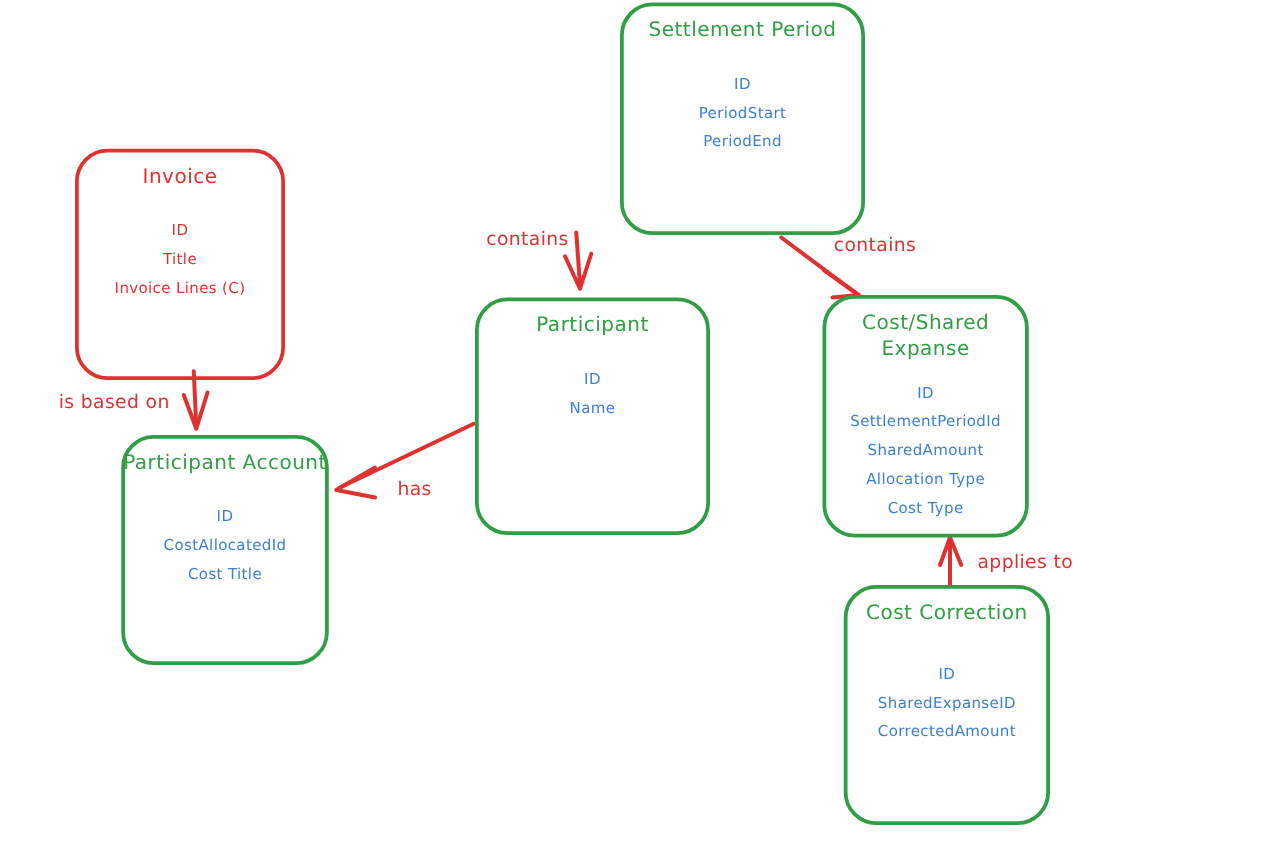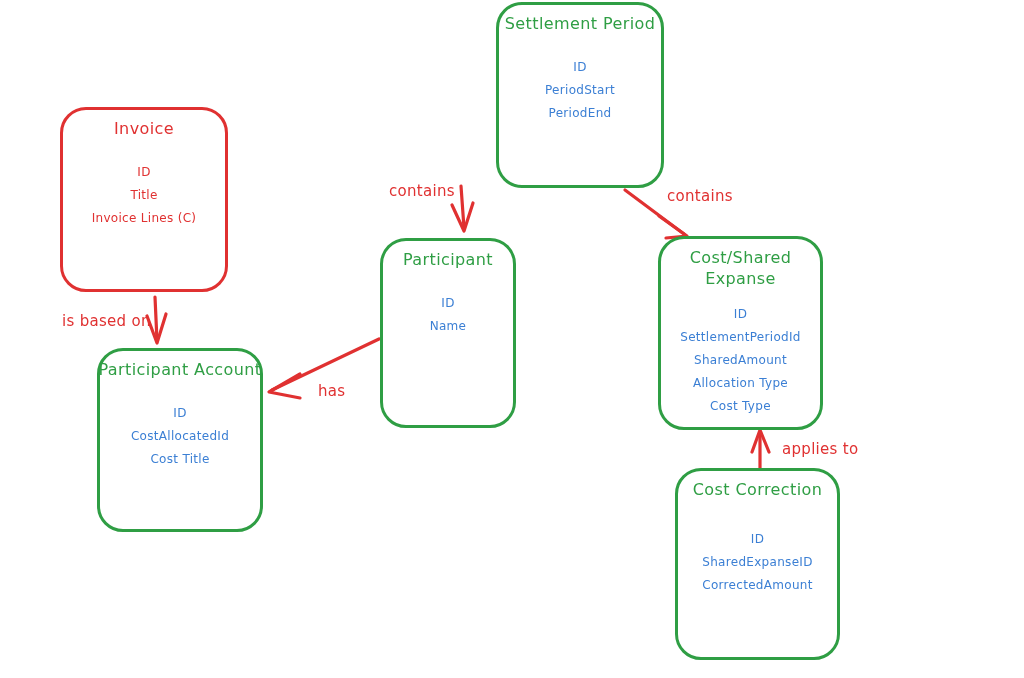--- a/index.html
+++ b/index.html
@@ -23,20 +23,21 @@
     border-radius: 26px;
     background: transparent;
     text-align: center;
     padding-top: 8px;
   }
   .entity.green {
     border-color: #2f9e44;
   }
   .entity.red {
     border-color: #e03131;
+    margin-top: 12px;
   }
   .entity-title {
     font-size: 16px;
     line-height: 21px;
     letter-spacing: 0.4px;
     white-space: nowrap;
   }
   .entity-title.green { color: #2f9e44; }
   .entity-title.red   { color: #e03131; }
   .entity-fields {
@@ -98,21 +99,21 @@
       <path class="arrow-path" d="M 379 339 L 272 390"></path>
       <path class="arrow-path" d="M 300 374 L 269 392 L 300 398"></path>
     </g>
 
     <g>
       <path class="arrow-path" d="M 760 468 L 760 432"></path>
       <path class="arrow-path" d="M 752 452 L 760 430 L 769 452"></path>
     </g>
   </svg>
 
-  <div class="entity green" style="left:496px; top:2px; width:168px; height:186px;">
+  <div class="entity green" style="left:496px; top:2px; width:196px; height:186px;">
     <div class="entity-title green">
       <span class="title-line">Settlement Period</span>
     </div>
     <div class="entity-fields blue">
       <div class="field">ID</div>
       <div class="field">PeriodStart</div>
       <div class="field">PeriodEnd</div>
     </div>
   </div>
 
@@ -120,21 +121,21 @@
     <div class="entity-title red">
       <span class="title-line">Invoice</span>
     </div>
     <div class="entity-fields red">
       <div class="field">ID</div>
       <div class="field">Title</div>
       <div class="field">Invoice Lines (C)</div>
     </div>
   </div>
 
-  <div class="entity green" style="left:380px; top:238px; width:136px; height:190px;">
+  <div class="entity green" style="left:380px; top:238px; width:188px; height:190px;">
     <div class="entity-title green">
       <span class="title-line">Participant</span>
     </div>
     <div class="entity-fields blue">
       <div class="field">ID</div>
       <div class="field">Name</div>
     </div>
   </div>
 
   <div class="entity green" style="left:658px; top:236px; width:165px; height:194px;">
@@ -170,19 +171,19 @@
       <div class="field">ID</div>
       <div class="field">SharedExpanseID</div>
       <div class="field">CorrectedAmount</div>
     </div>
   </div>
 
   <div class="edge-label" style="left:389px; top:182px;">contains</div>
 
   <div class="edge-label" style="left:667px; top:187px;">contains</div>
 
-  <div class="edge-label" style="left:62px; top:312px;">is based on</div>
+  <div class="edge-label" style="left:47px; top:312px;">is based on</div>
 
   <div class="edge-label" style="left:318px; top:382px;">has</div>
 
   <div class="edge-label" style="left:782px; top:440px;">applies to</div>
 
 </div>
 
 </body></html>

